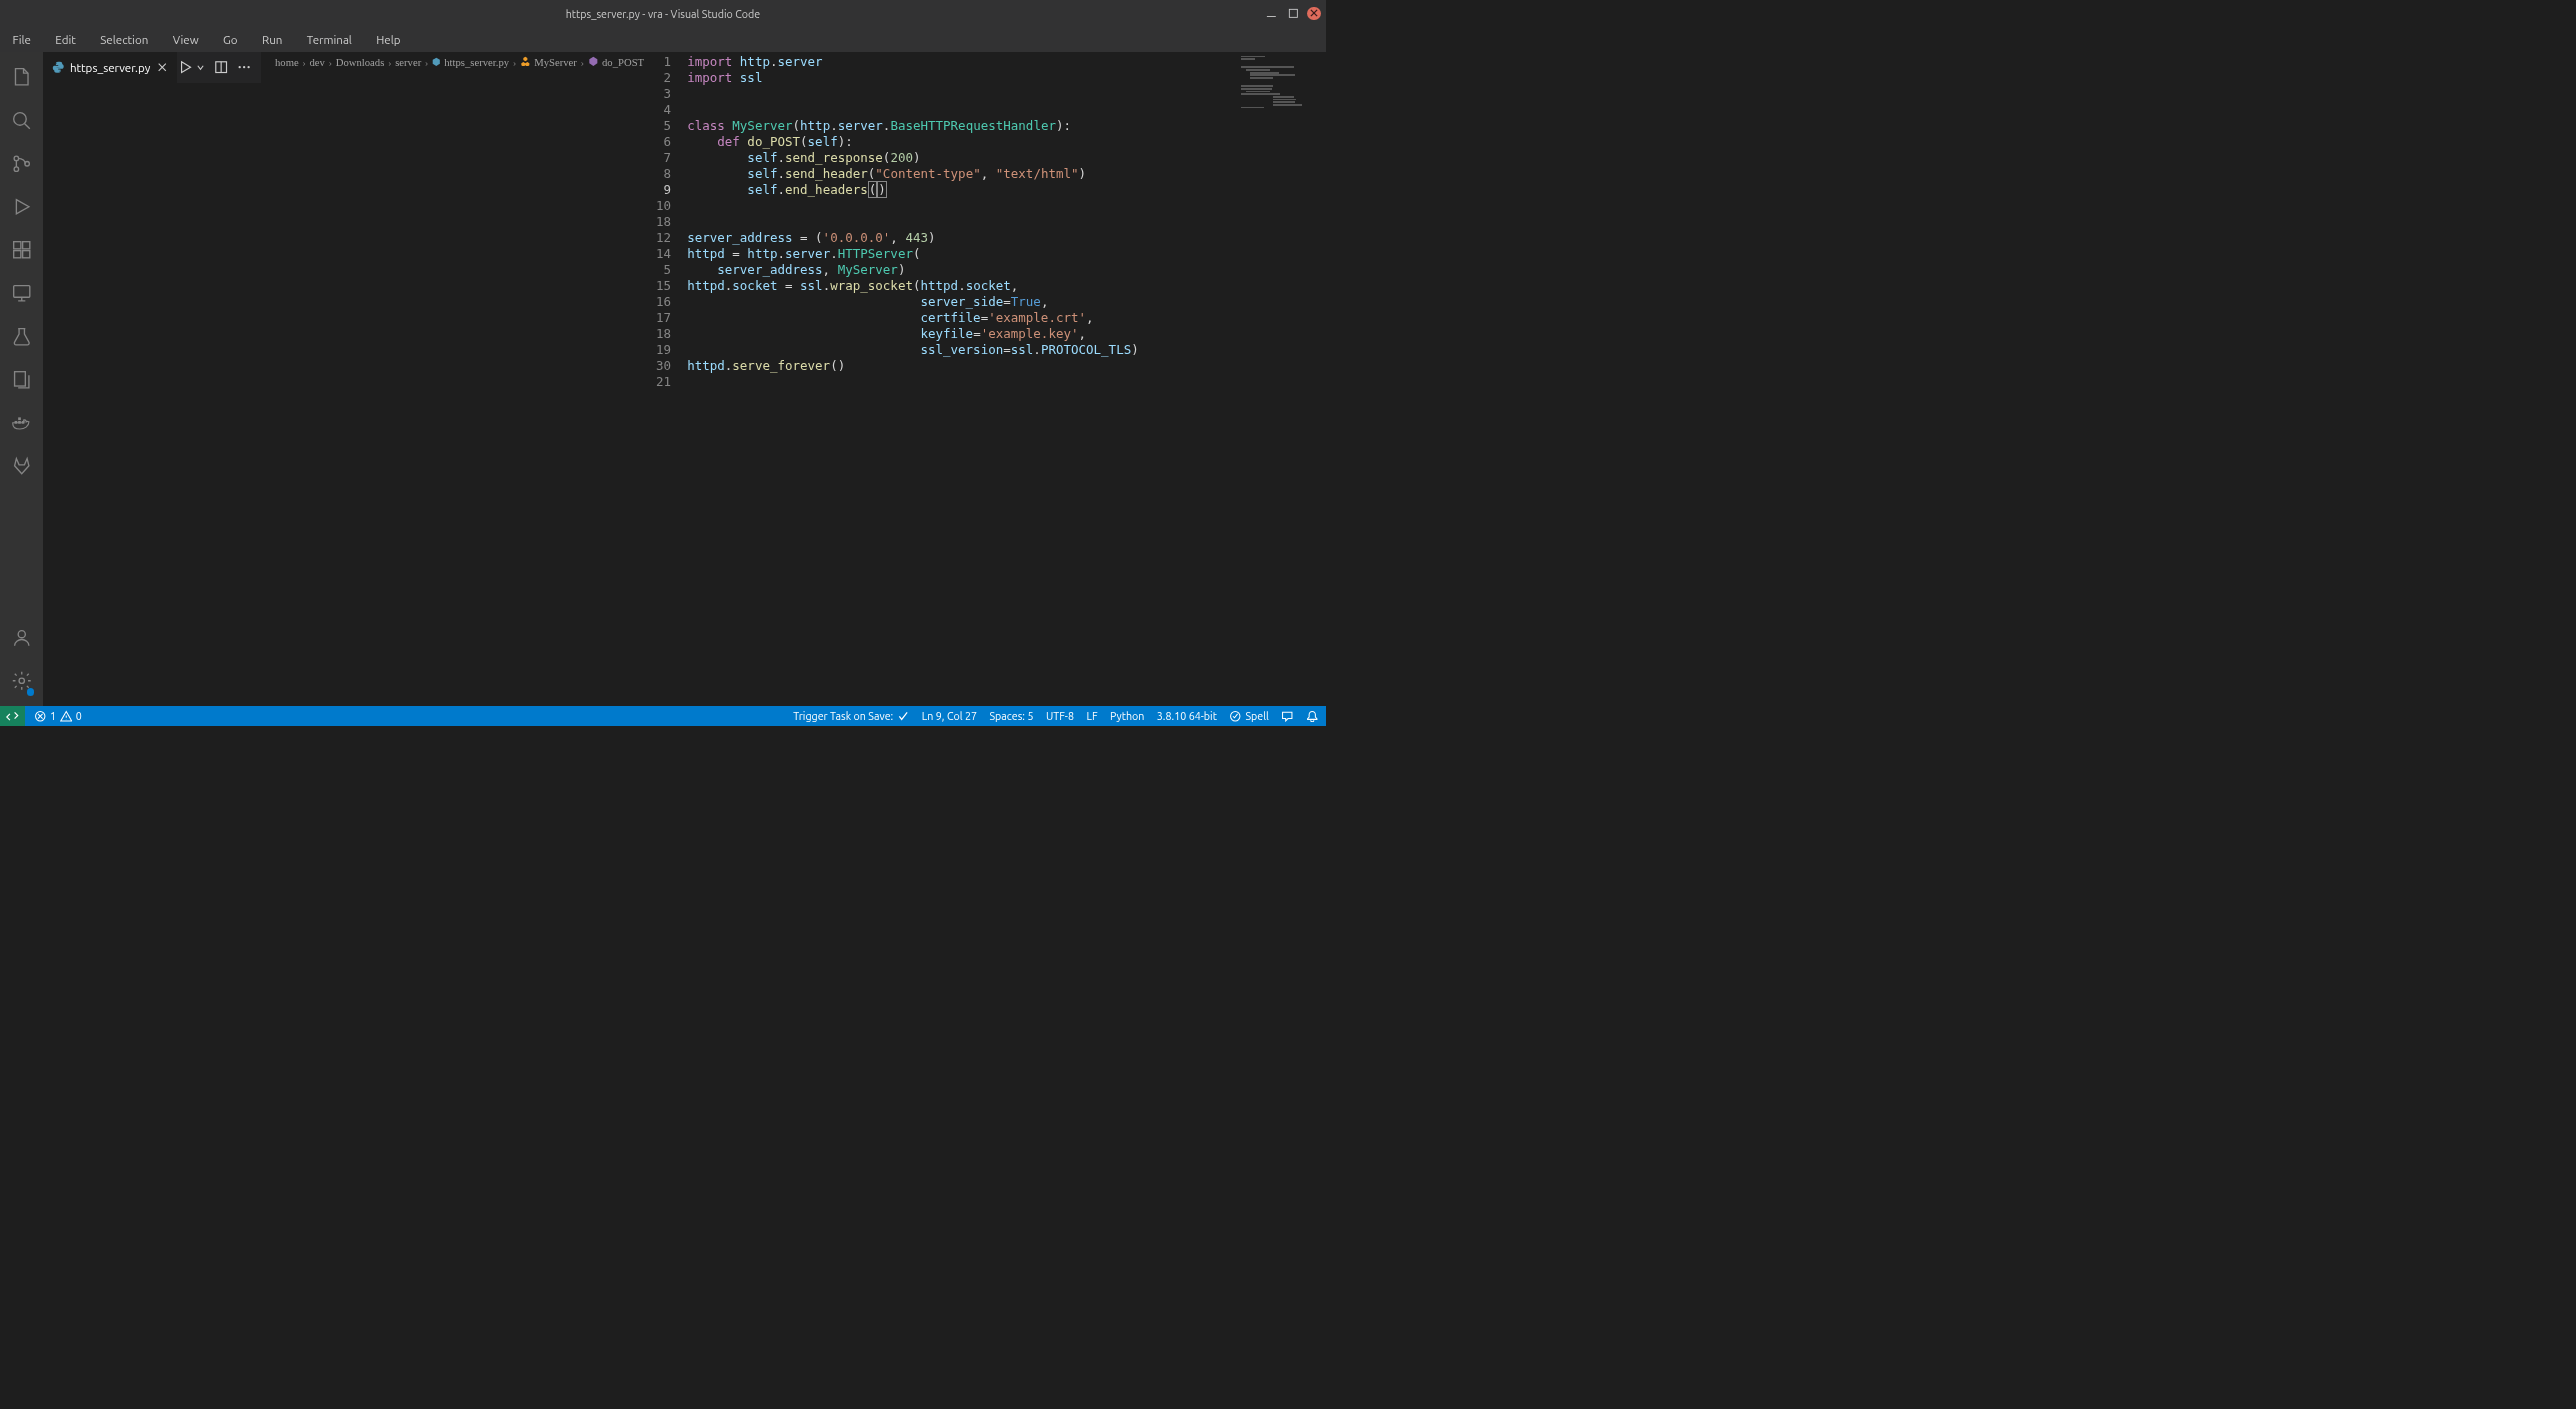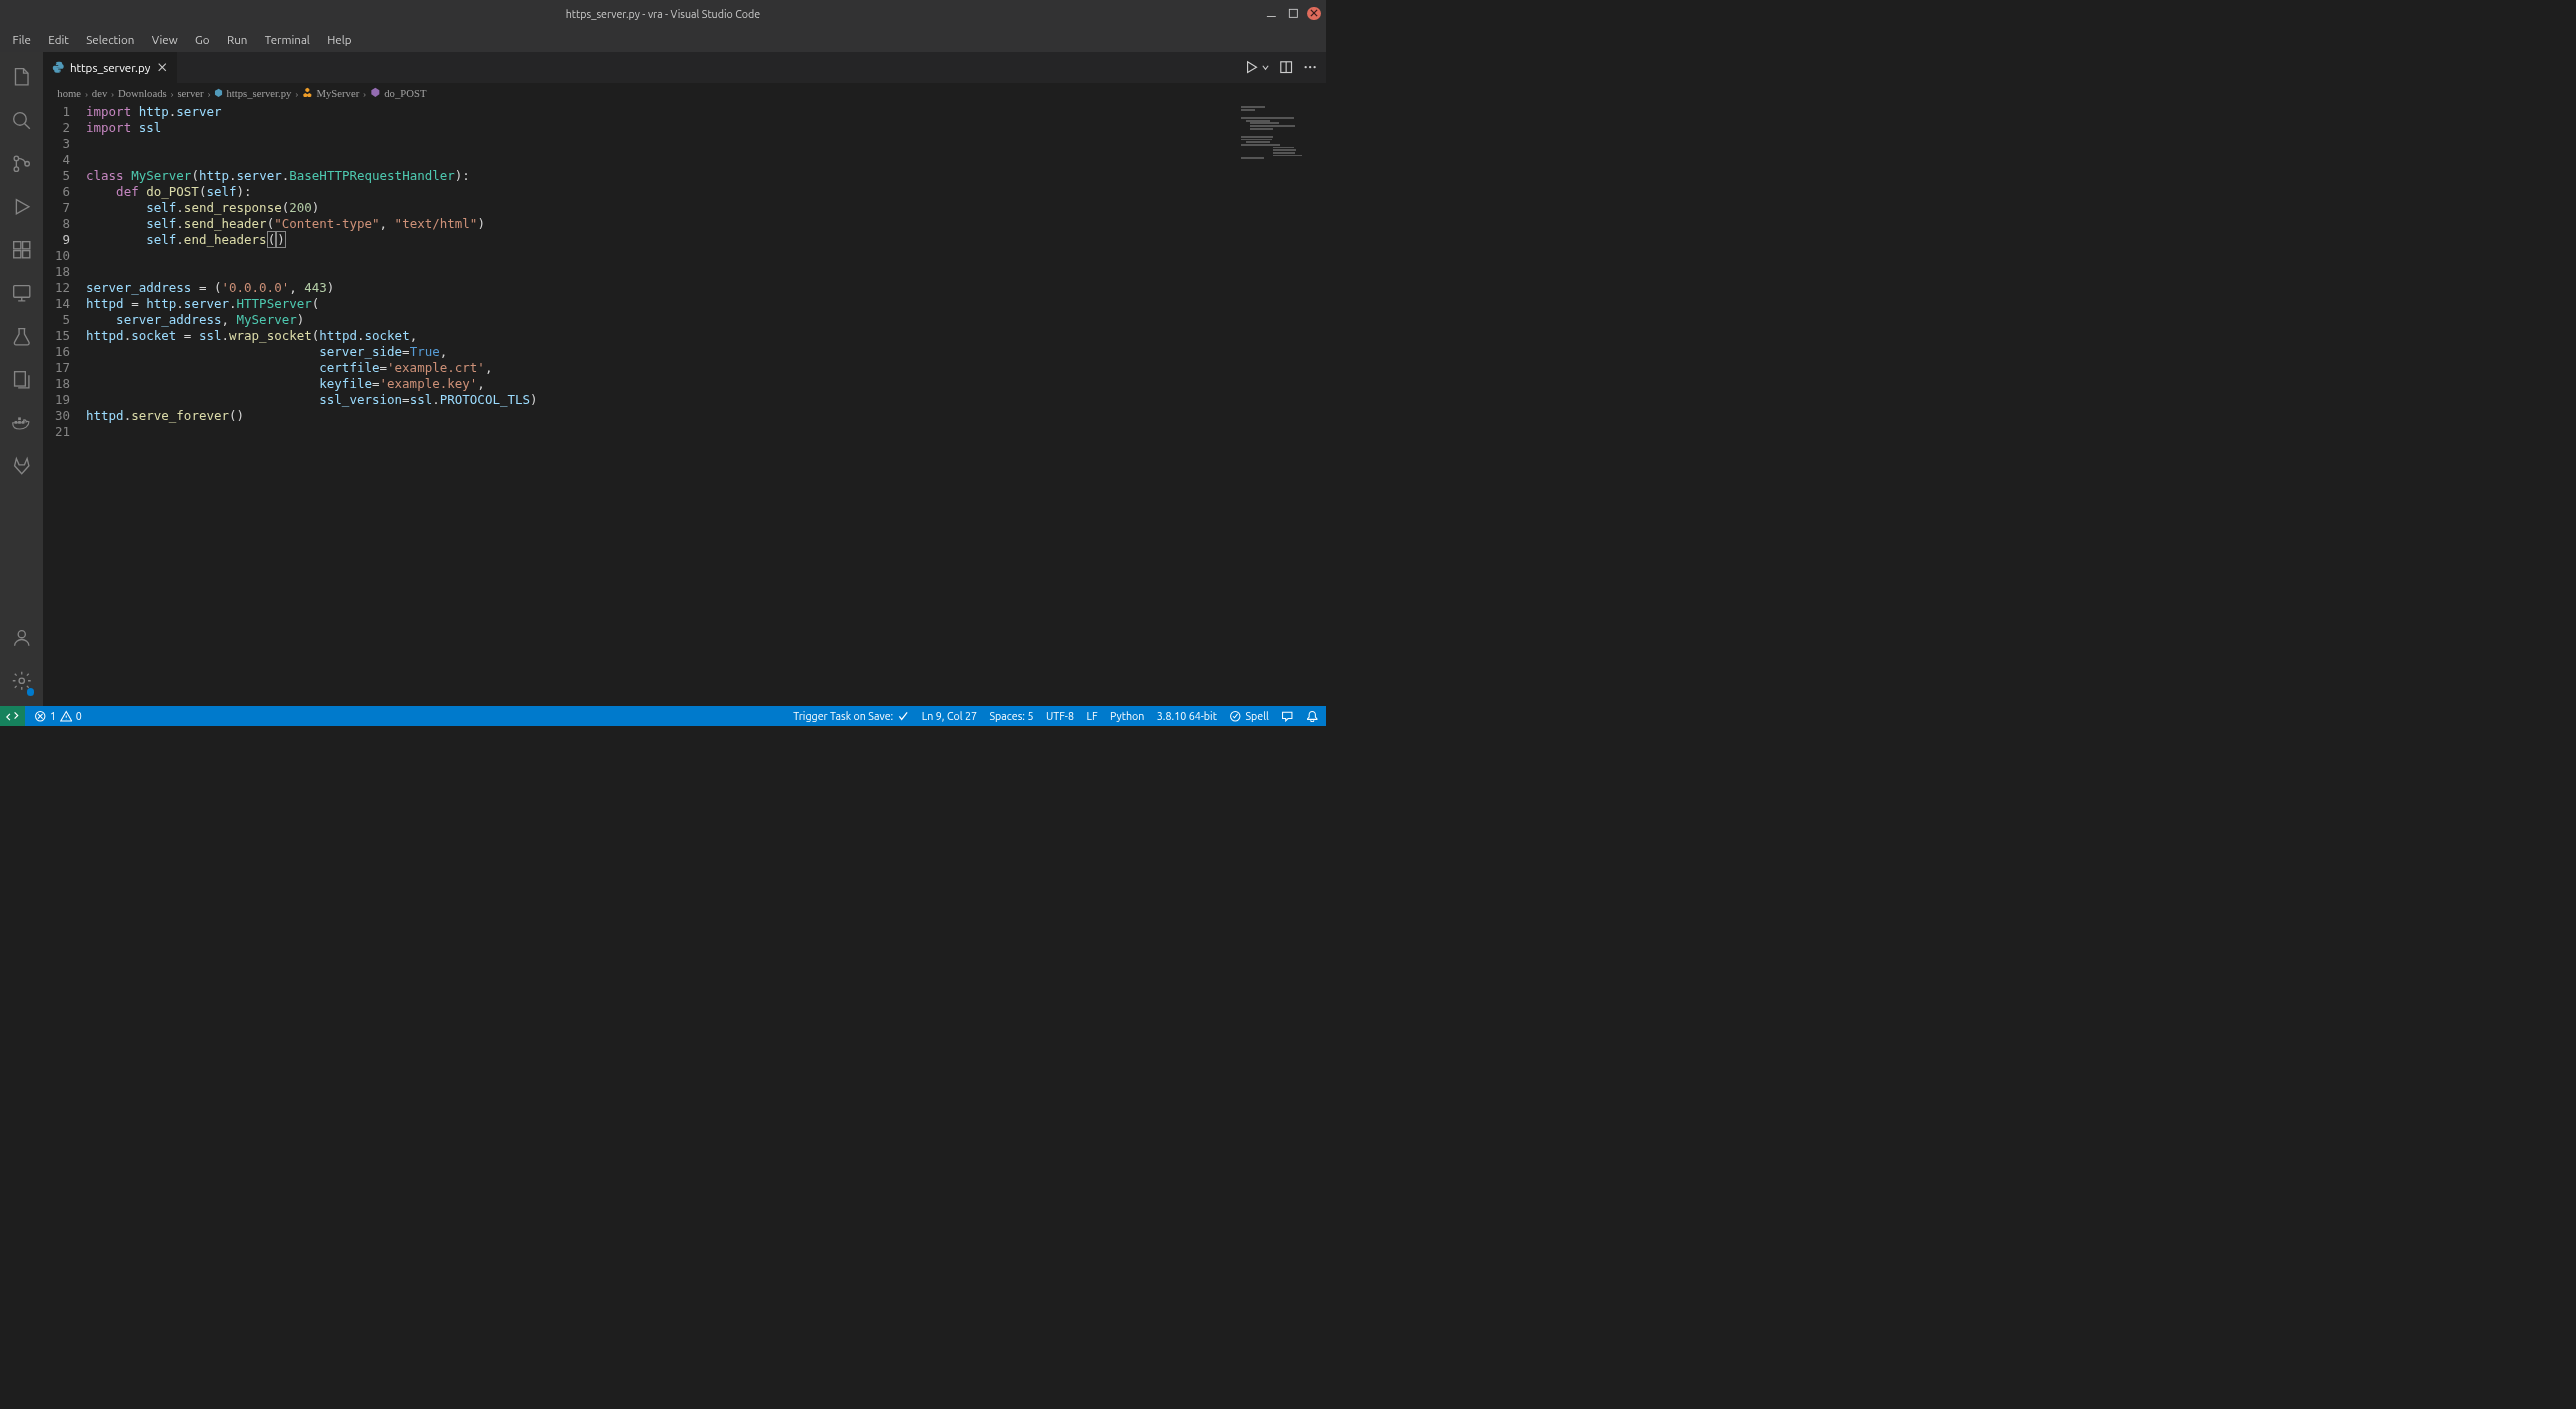--- a/index.html
+++ b/index.html
@@ -31,21 +31,21 @@
   align-items: center;
 }
 .wc-btn { width: 14.3px; height: 14.3px; display:flex;align-items:center;justify-content:center;color:#ccc;font-size:9.8px;}
 .wc-close { background:#e06c5c; border-radius:50%; width:13.4px;height:13.4px;}
 .menu-bar {
   height: 25px;
   background: #323233;
   display: flex;
   align-items: center;
   padding-left: 5.4px;
-  gap: 3px;
+  gap: 10px;
   font-size: 11.6px;
 }
 .menu-item { padding: 3.6px 7.2px; color:#ccc; cursor:pointer; }
 .main {
   display: flex;
   height: calc(100% - 27px - 25px - 19.7px);
 }
 .activity-bar {
   width: 43px;
   background: #333333;
@@ -60,21 +60,21 @@
   display:flex;align-items:center;justify-content:center;
   color:#858585; cursor:pointer;
 }
 .activity-bottom { margin-top:auto; margin-bottom:7.2px; display:flex;flex-direction:column;gap:7.2px;}
 .badge-dot {
   position:absolute; width:7.2px;height:7.2px; background:#007acc; border-radius:50%; bottom:3.6px;right:9px;
 }
 .editor-area {
   flex:1;
   display:flex;
-  flex-direction:column;
+  flex-direction:row;
   background:#1e1e1e;
   position:relative;
 }
 .tab-bar {
   height: 31px;
   background:#252526;
   display:flex;
   align-items:stretch;
 }
 .tab {

